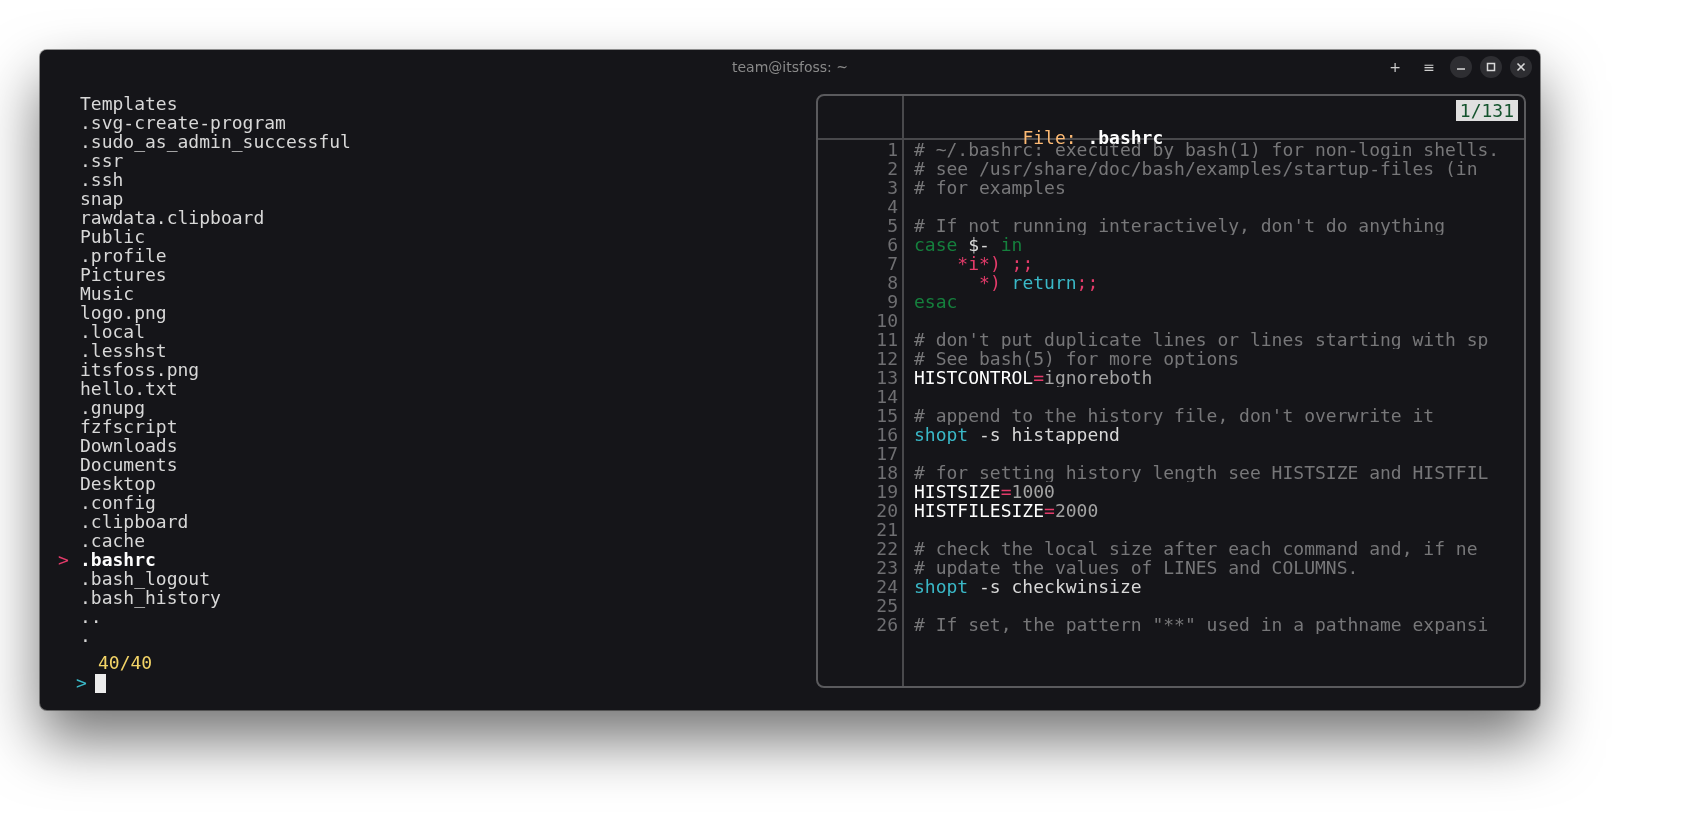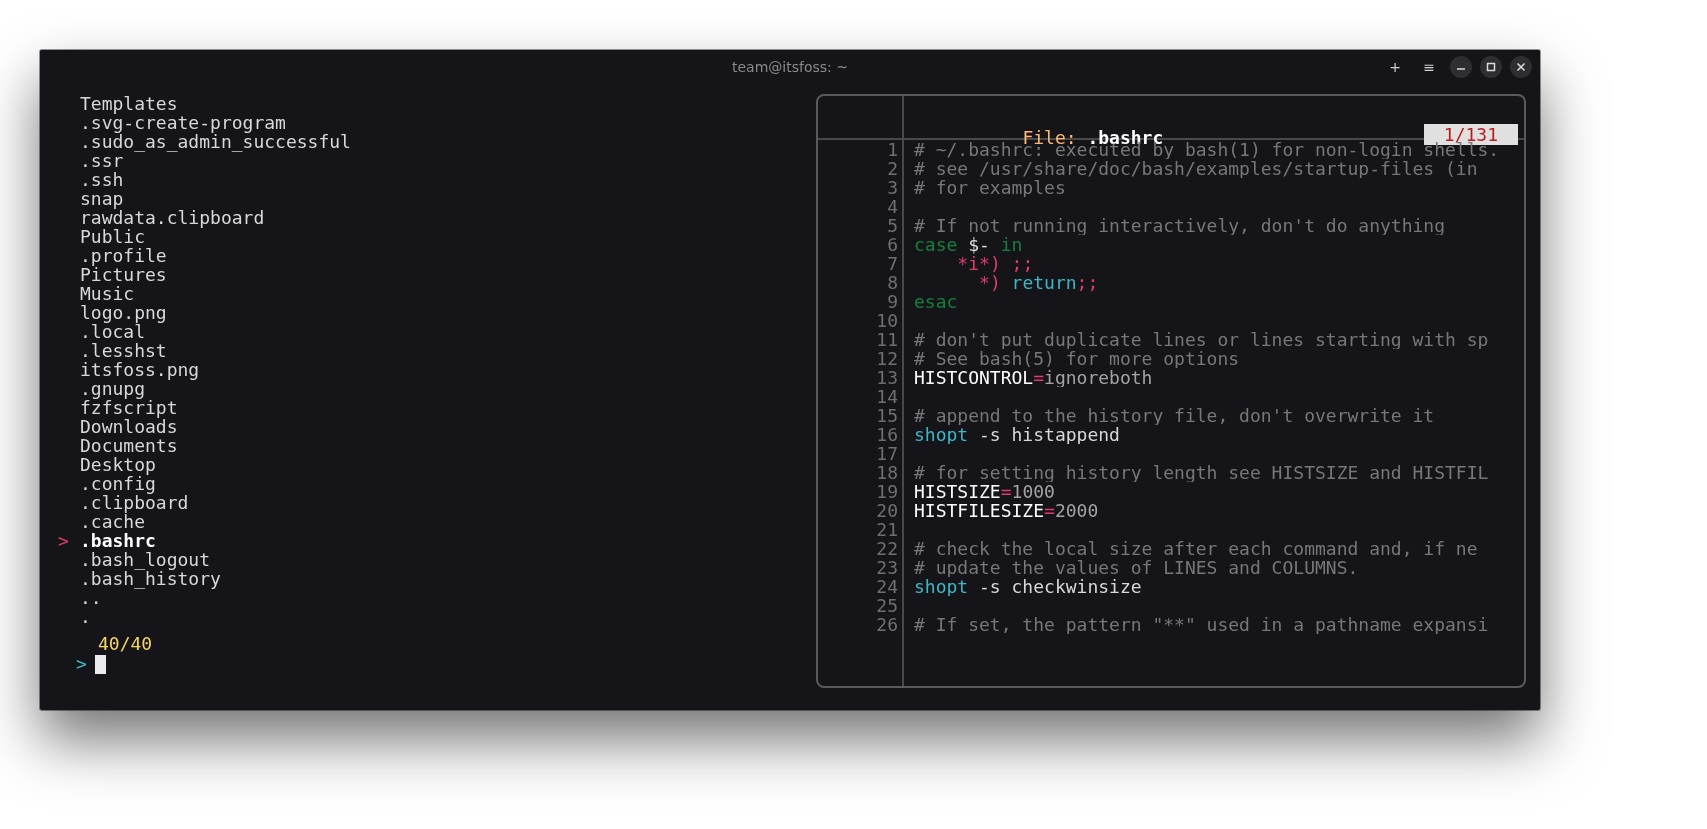--- a/index.html
+++ b/index.html
@@ -9,21 +9,21 @@
     font-family: "DejaVu Sans Mono", "Liberation Mono", Menlo, Consolas, monospace;
     font-size: 18px;
     color: #d8d8d8;
     overflow: hidden;
   }
   .frame {
     position: absolute;
     left: 40px; top: 50px;
     width: 1500px; height: 660px;
     background: #151519;
-    border-radius: 2px;
+    border-radius: 7px;
     box-shadow: 0 30px 60px rgba(0,0,0,0.55), 0 0 0 1px rgba(0,0,0,0.4);
     overflow: hidden;
   }
   .titlebar {
     height: 34px;
     display: flex;
     align-items: center;
     justify-content: center;
     position: relative;
     color: #8a8a8a;
@@ -131,24 +131,23 @@
     position: absolute;
     left: 96px; top: 10px;
     white-space: pre;
   }
   .file-label .lbl { color: #fdba74; }
   .file-label .name { color: #fefefe; font-weight: bold; }
   .pos-badge {
     position: absolute;
     right: 6px; top: 4px;
     background: #e0e0e0;
-    color: #b91c1c;
-    padding: 0 20px;
+    color: #14532d;
+    padding: 0 4px;
     font-weight: normal;
-    margin-top: 24px;
   }
   .preview-body {
     position: absolute;
     left: 0; top: 44px; right: 0; bottom: 0;
   }
   .preview-body .gutter-col { top: 0; }
   .code-line {
     height: 19px; line-height: 19px;
     white-space: pre;
     position: relative;
@@ -212,20 +211,21 @@
         <div class="file-row"><span>snap</span></div>
         <div class="file-row"><span>rawdata.clipboard</span></div>
         <div class="file-row"><span>Public</span></div>
         <div class="file-row"><span>.profile</span></div>
         <div class="file-row"><span>Pictures</span></div>
         <div class="file-row"><span>Music</span></div>
         <div class="file-row"><span>logo.png</span></div>
         <div class="file-row"><span>.local</span></div>
         <div class="file-row"><span>.lesshst</span></div>
         <div class="file-row"><span>itsfoss.png</span></div>
+        <div class="file-row"><span>hello.txt</span></div>
         <div class="file-row"><span>.gnupg</span></div>
         <div class="file-row"><span>fzfscript</span></div>
         <div class="file-row"><span>Downloads</span></div>
         <div class="file-row"><span>Documents</span></div>
         <div class="file-row"><span>Desktop</span></div>
         <div class="file-row"><span>.config</span></div>
         <div class="file-row"><span>.clipboard</span></div>
         <div class="file-row"><span>.cache</span></div>
         <div class="file-row selected"><span class="marker">&gt;</span><span>.bashrc</span></div>
         <div class="file-row"><span>.bash_logout</span></div>

